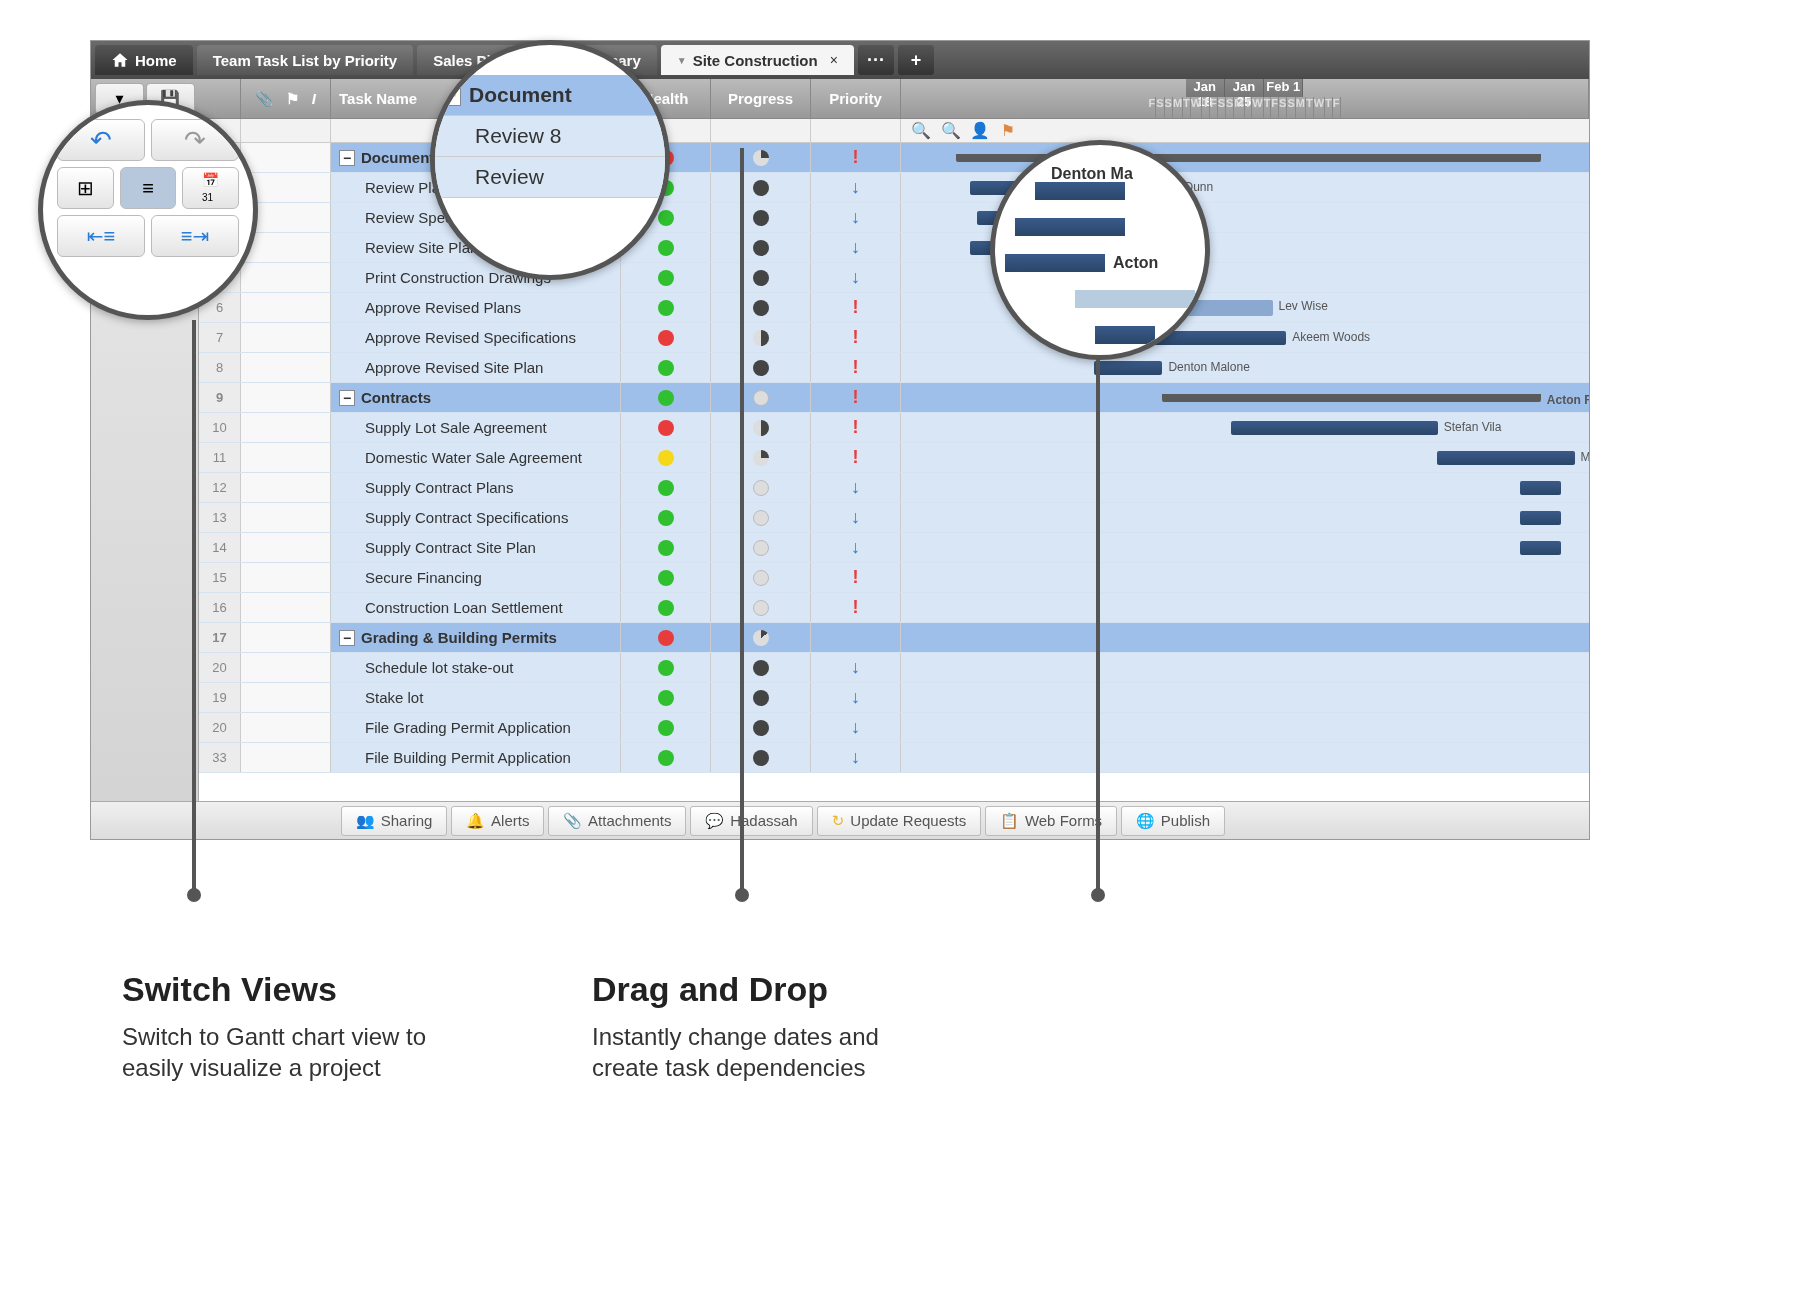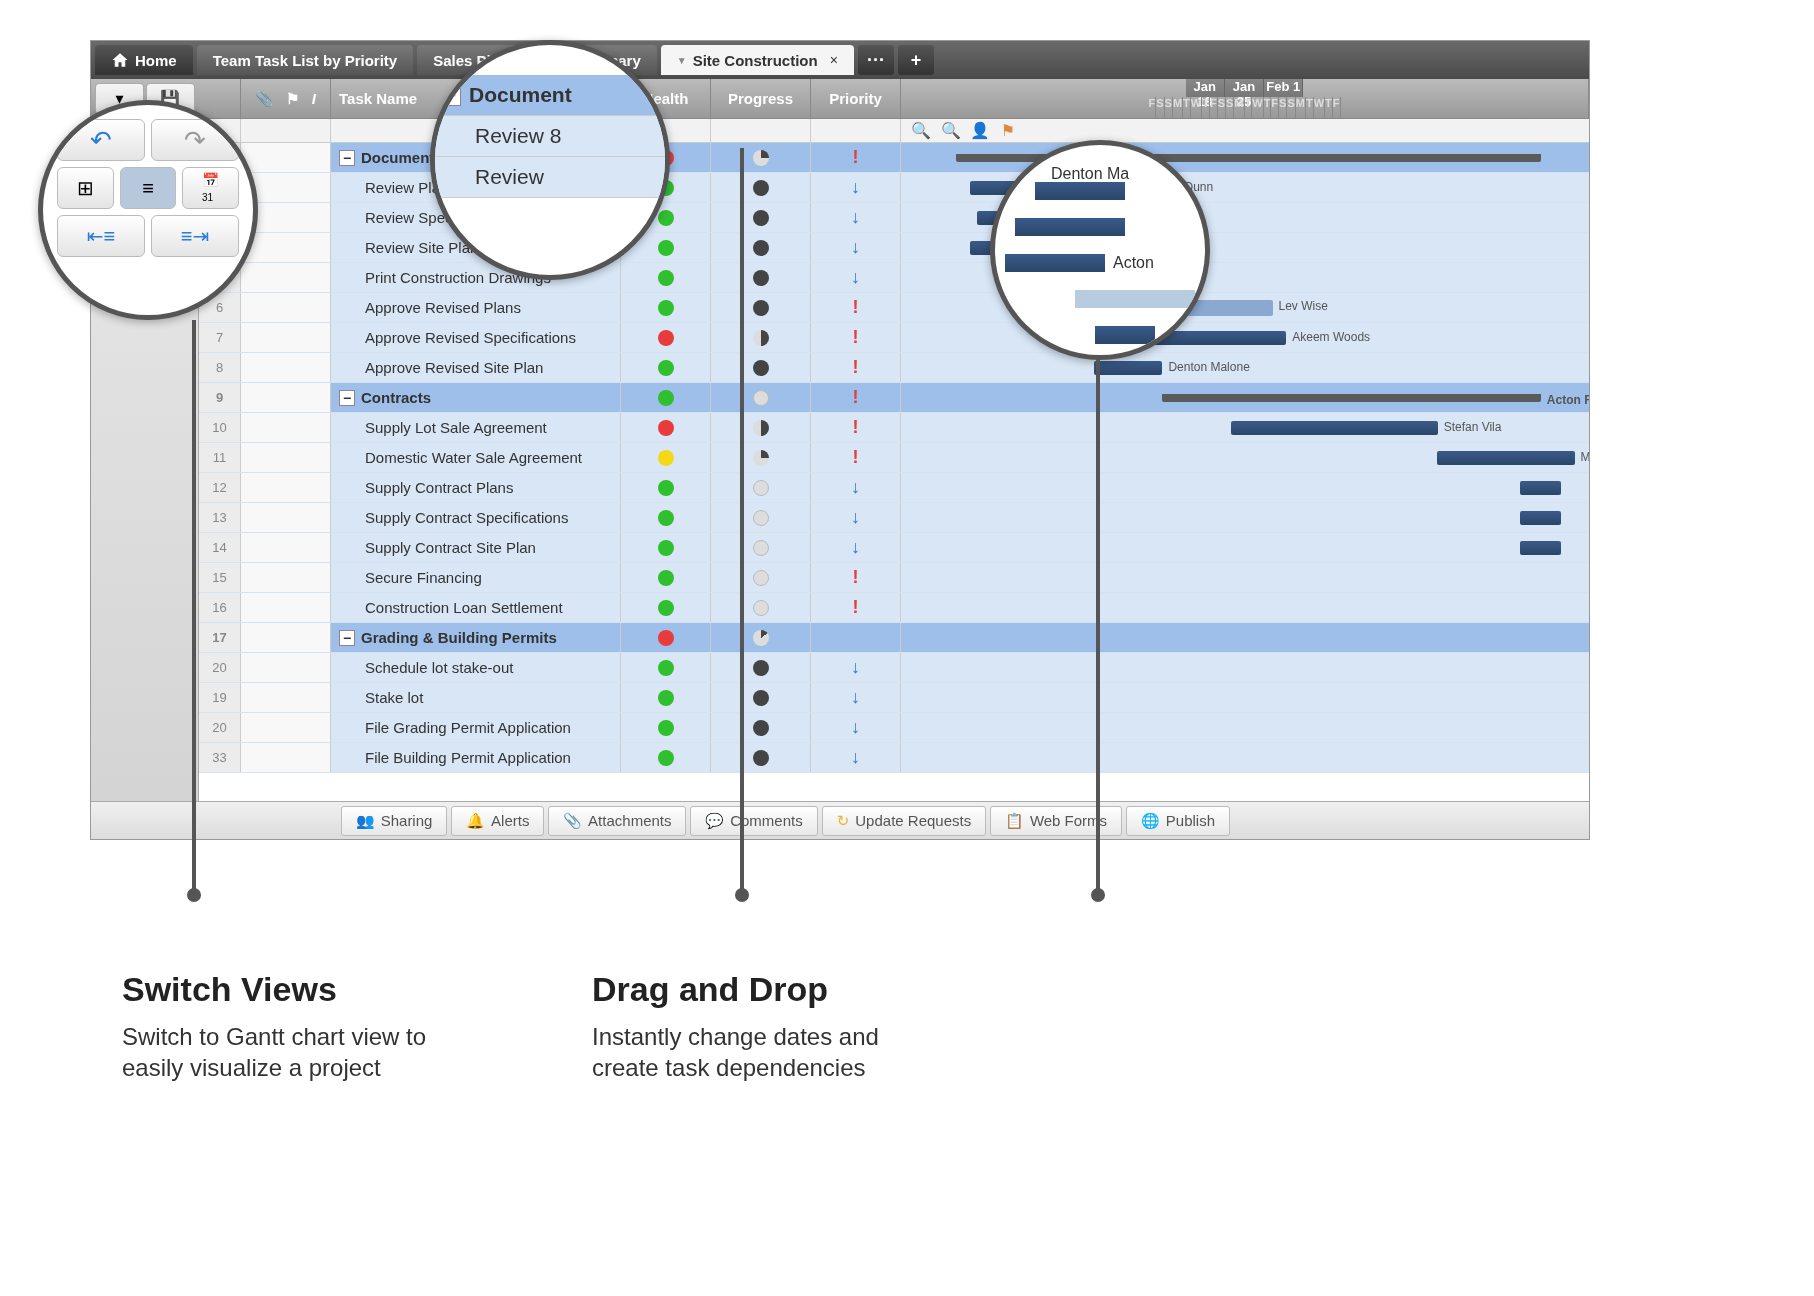--- a/index.html
+++ b/index.html
@@ -86,21 +86,21 @@
 .bar-label { position: absolute; left: 100%; margin-left: 6px; font-size: 12px; color: #555; white-space: nowrap; top: -1px; }
 
 
 .bottombar { position: absolute; left: 0; right: 0; bottom: 0; height: 38px; background: linear-gradient(#f0f0f0,#dcdcdc); border-top: 1px solid #aaa; display: flex; align-items: center; padding-left: 250px; gap: 4px; }
 .bb-btn { background: linear-gradient(#fff,#e8e8e8); border: 1px solid #bbb; border-radius: 3px; padding: 5px 14px; font-size: 15px; color: #555; display: flex; align-items: center; gap: 6px; cursor: pointer; }
 
 
 .magnifier { position: absolute; border: 5px solid #555; border-radius: 50%; background: #fff; overflow: hidden; box-shadow: 0 2px 8px rgba(0,0,0,.3); }
 .mag1 { left: 38px; top: 100px; width: 220px; height: 220px; }
 .mag2 { left: 430px; top: 40px; width: 240px; height: 240px; }
-.mag3 { left: 990px; top: 140px; width: 220px; height: 220px; }
+.mag3 { left: 990px; top: 140px; width: 220px; height: 220px; font-weight: bold; }
 .mag-content { padding: 14px; }
 .mag1 .mrow { display: flex; gap: 6px; margin-bottom: 6px; }
 .mag1 .mbtn { background: linear-gradient(#fff,#e4e4e4); border: 1px solid #bbb; border-radius: 6px; height: 42px; flex: 1; display: flex; align-items: center; justify-content: center; font-size: 20px; }
 .mag1 .mbtn.sel { background: #b8c8dc; }
 .mag2 .mline { font-size: 21px; color: #333; padding: 8px 4px; border-bottom: 1px solid #ccc; display: flex; align-items: center; }
 .mag2 .mline.bold { font-weight: bold; background: #9ebfea; }
 .mag2 .mexp { width: 22px; height: 22px; background: #fff; border: 1px solid #888; display: inline-flex; align-items: center; justify-content: center; margin-right: 8px; }
 .mag3 .mgrow { position: relative; height: 36px; }
 .mag3 .mbar { position: absolute; height: 18px; top: 9px; background: linear-gradient(#3a5a8a,#2a4668); }
 .mag3 .mlbl { position: absolute; font-size: 16px; color: #333; top: 9px; }
@@ -688,21 +688,21 @@
     <div class="bb-btn">
         <span style="color:#e8b838">🔔</span>
         <span>Alerts</span>
       </div>
     <div class="bb-btn">
         <span>📎</span>
         <span>Attachments</span>
       </div>
     <div class="bb-btn">
         <span>💬</span>
-        <span>Comments</span>
+        <span>Hadassah</span>
       </div>
     <div class="bb-btn">
         <span style="color:#e8b838">↻</span>
         <span>Update Requests</span>
       </div>
     <div class="bb-btn">
         <span>📋</span>
         <span>Web Forms</span>
       </div>
     <div class="bb-btn">

